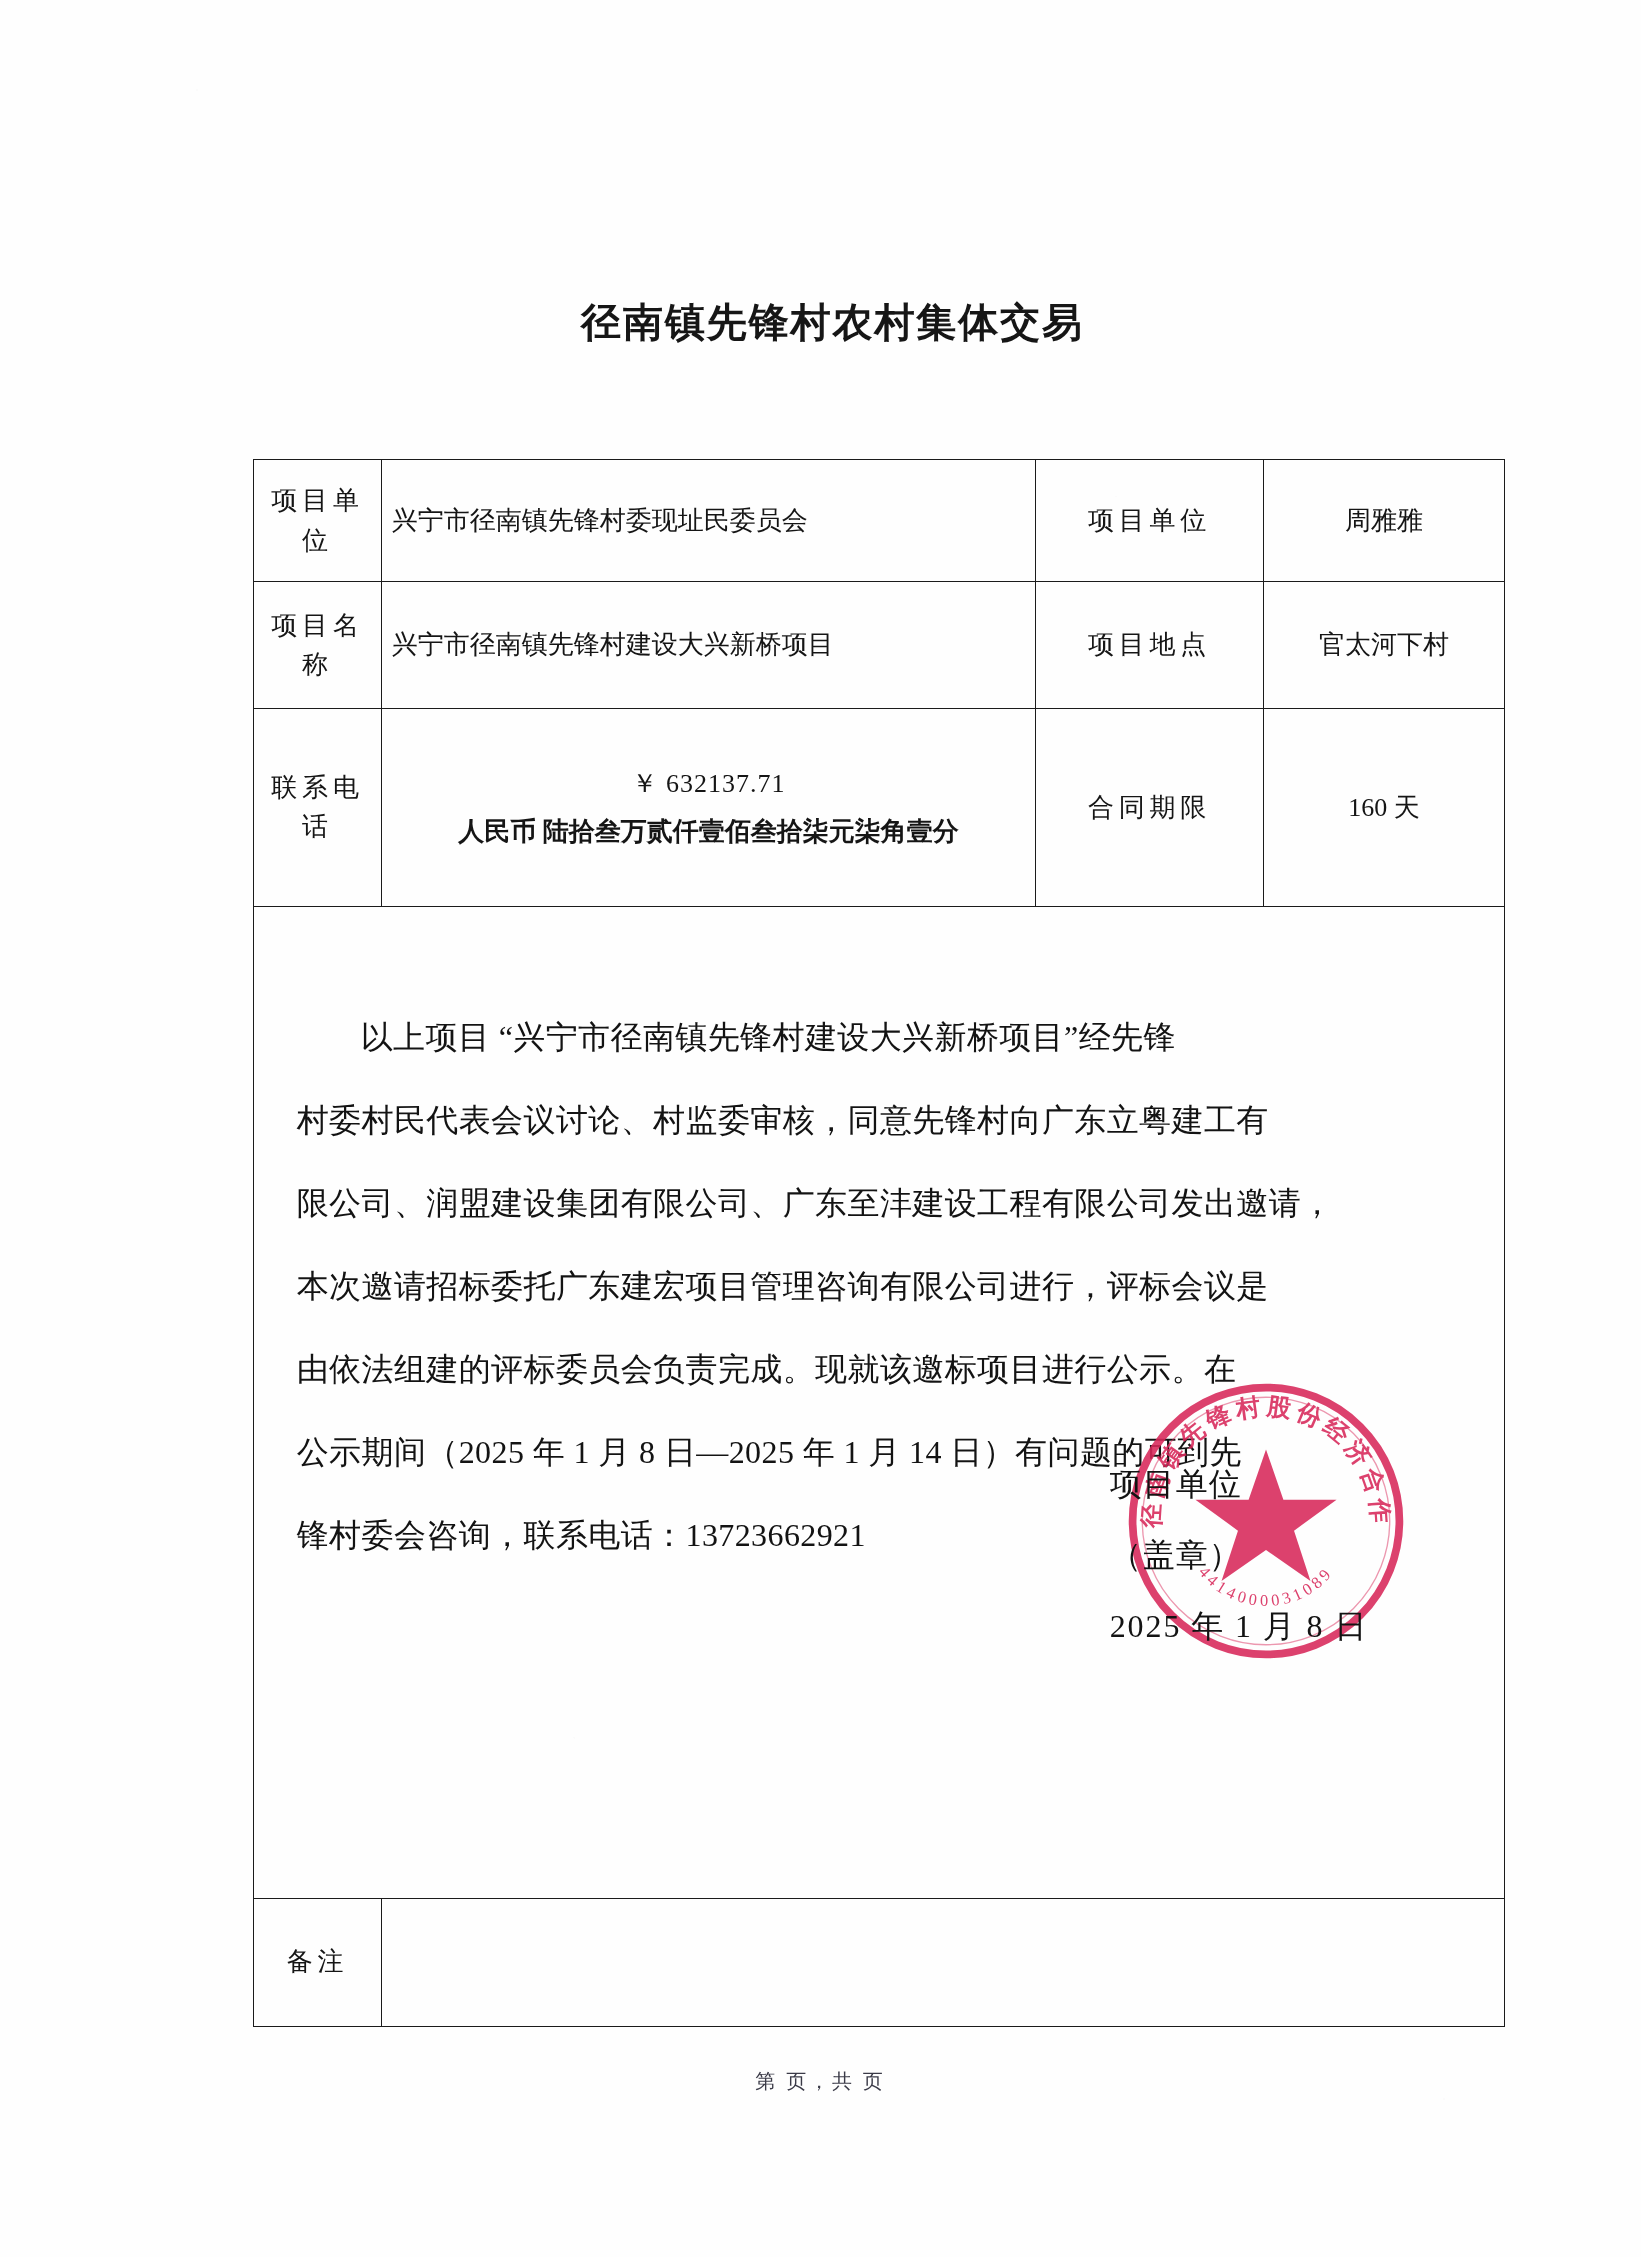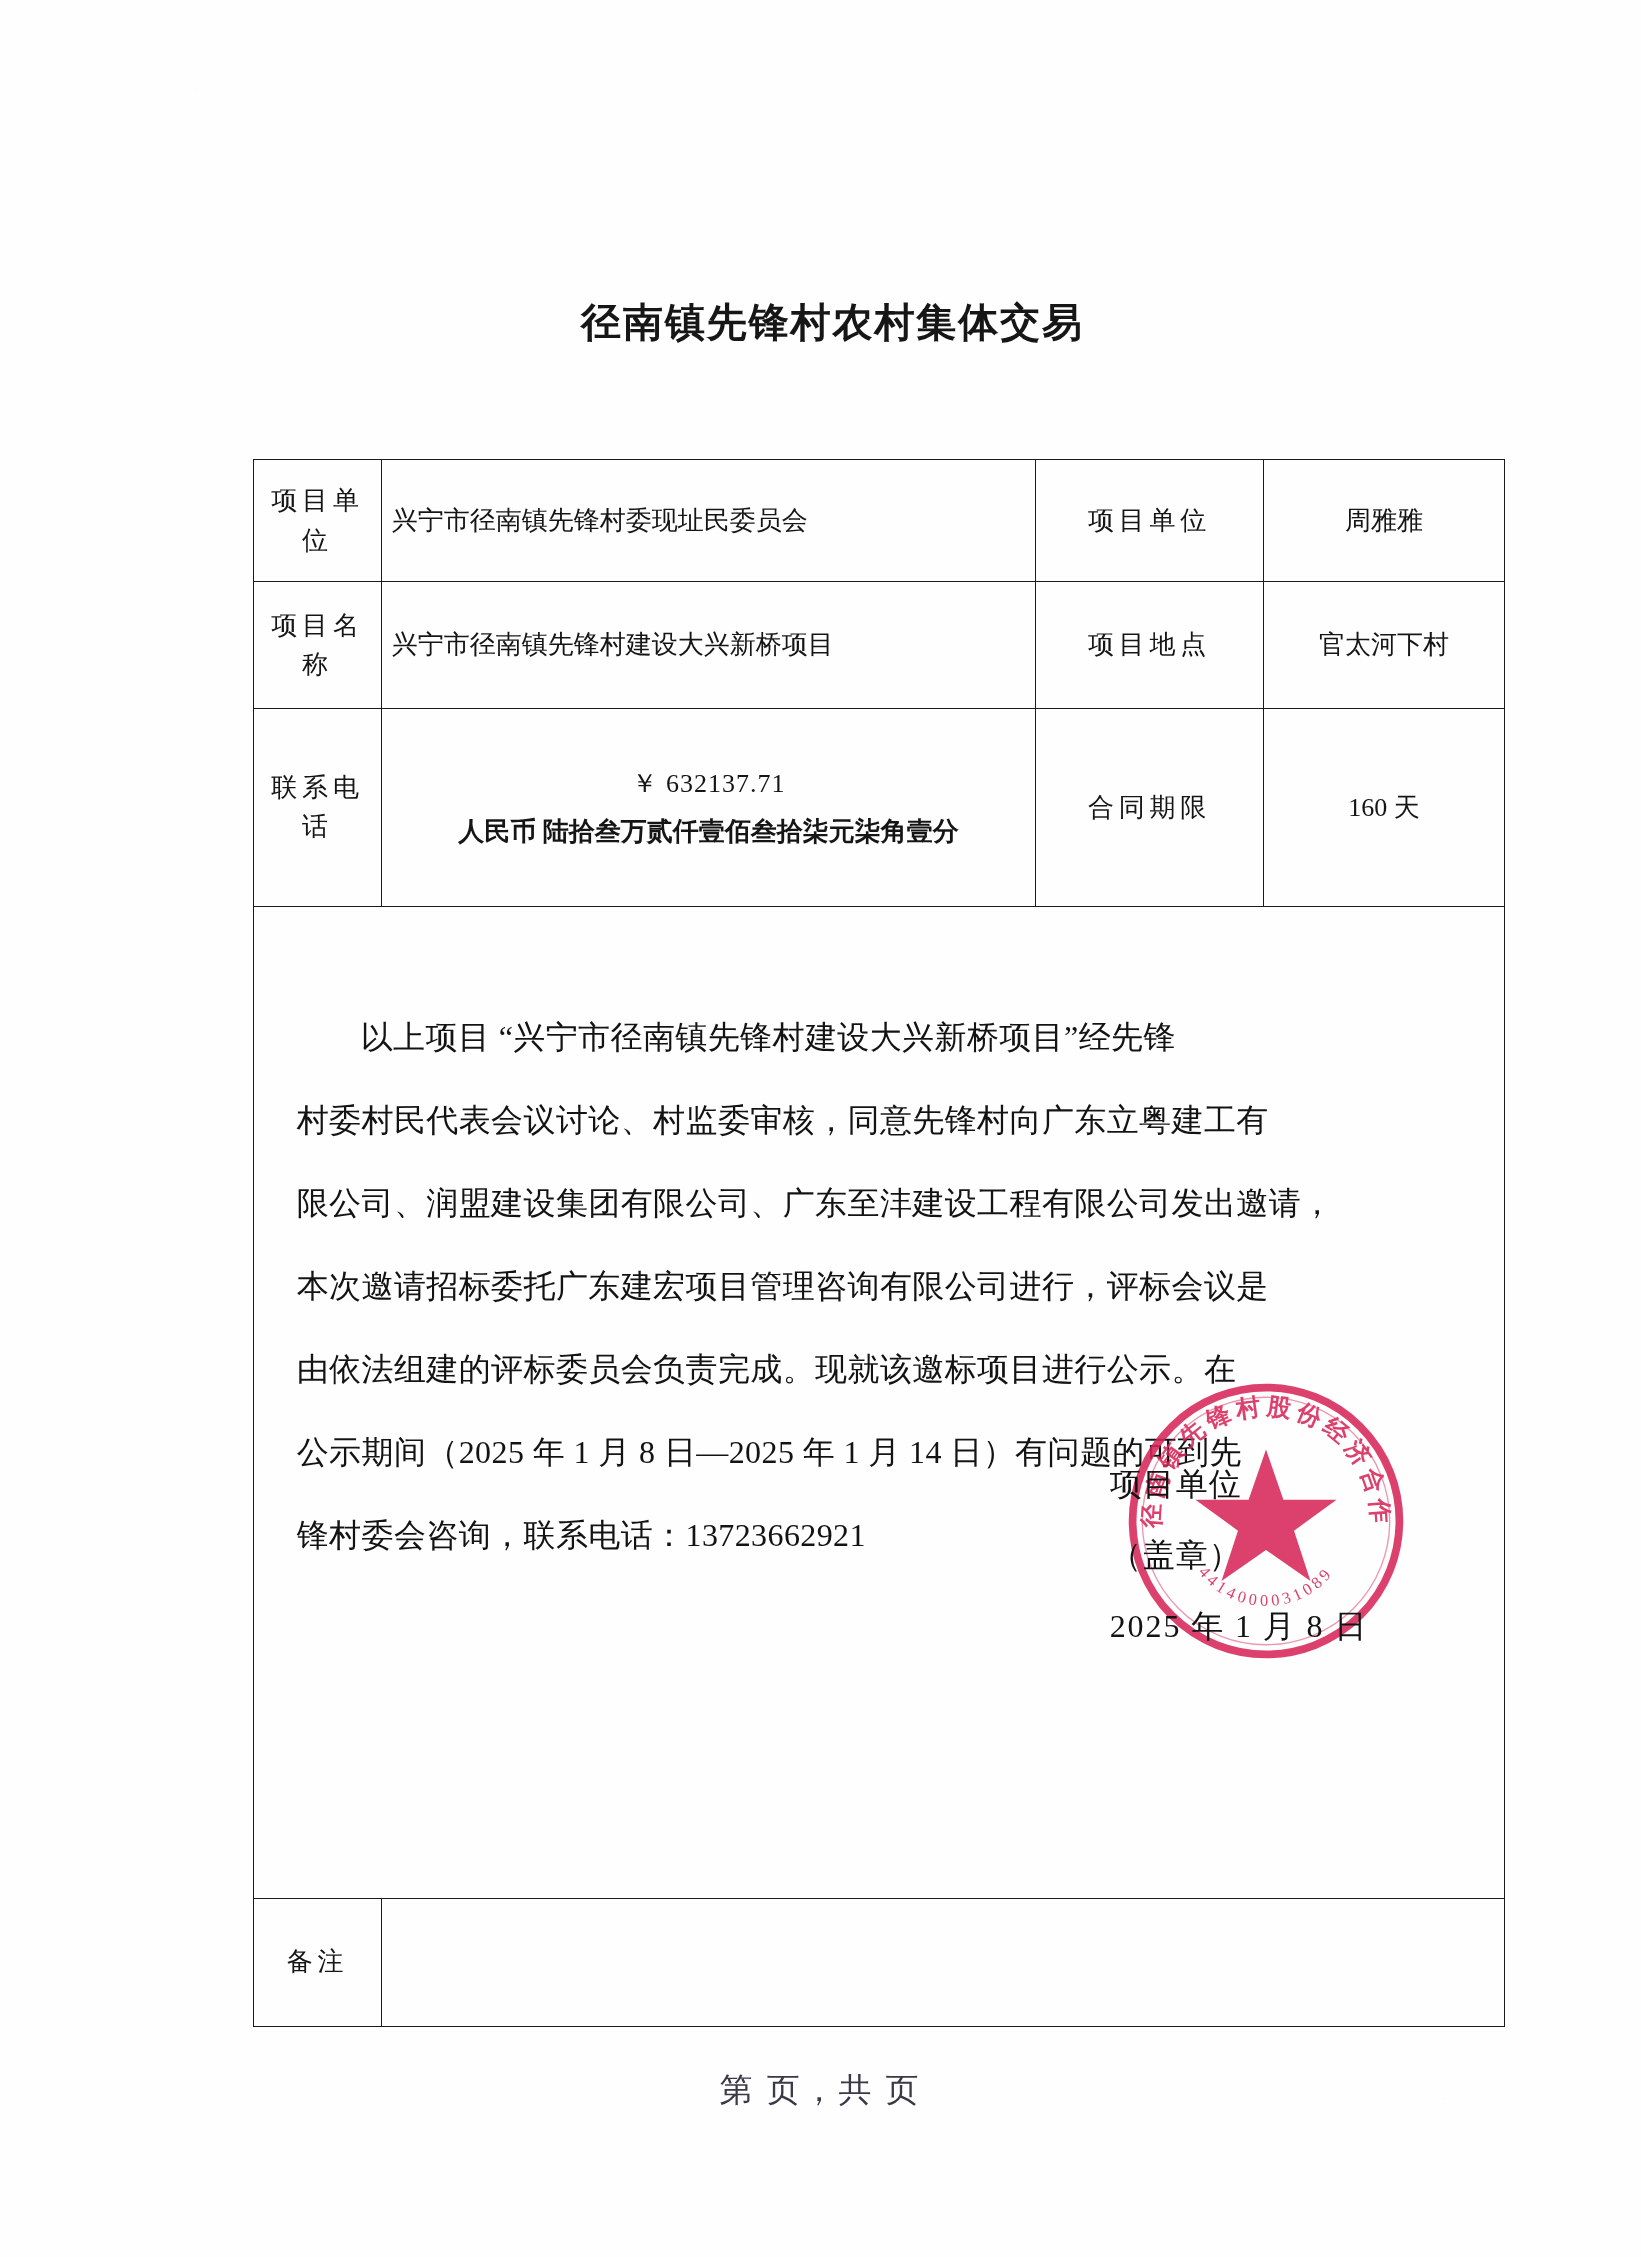--- a/index.html
+++ b/index.html
@@ -156,21 +156,21 @@
     font-size: 28px;
   }
   .col-remark-a { width: 77px; }
 
   
   #page-footer {
     position: absolute;
     left: 0; right: 0;
     top: 2068px;
     text-align: center;
-    font-size: 33px;
+    font-size: 20px;
     color: #3a3a47;
     letter-spacing: 2.9px;
   }
 </style>
 </head>
 <body>
 
 <div id="page">
 
   <div class="doc-title" id="title-line1">径南镇先锋村农村集体交易</div>

